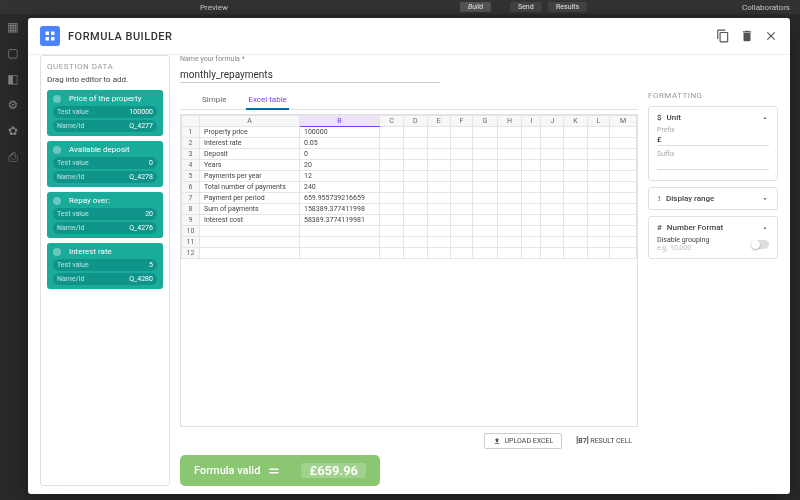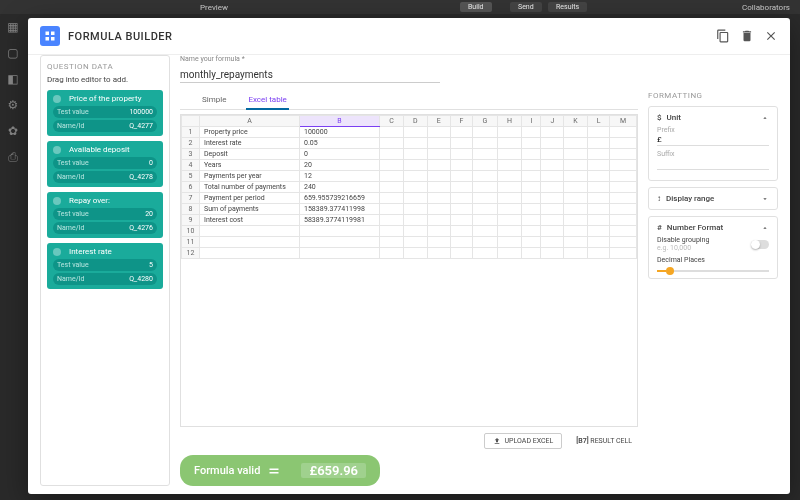--- a/index.html
+++ b/index.html
@@ -34,21 +34,21 @@
 .sheet-wrap { flex: 1; overflow: auto; border: 1px solid #e0e0e0; font-size: 7px; }
 table.sheet { border-collapse: collapse; width: 100%; }
 .sheet th, .sheet td { border: 1px solid #e5e5e5; padding: 1px 4px; text-align: left; white-space: nowrap; height: 11px; color: #444; }
 .sheet th { background: #f7f7f7; text-align: center; font-weight: 400; color: #666; }
 .sheet .rowhead { background: #f7f7f7; text-align: center; color: #666; width: 18px; }
 .sheet th.col-b { background: #ede4fc; color: #7b3ff2; border-bottom: 1px solid #7b3ff2; }
 .center-actions { display: flex; justify-content: flex-end; gap: 8px; margin-top: 6px; align-items: center; }
 .upload-btn { border: 1px solid #ccc; background: #fff; font-size: 7px; padding: 3px 8px; border-radius: 2px; display: flex; gap: 4px; align-items: center; cursor: pointer; color: #444; }
 .result-cell-btn { font-size: 7px; padding: 3px 6px; color: #444; }
 .result-cell-btn b { font-weight: 600; }
-.formula-valid { background: #8bc672; color: #fff; display: flex; align-items: center; justify-content: space-between; padding: 8px 14px; border-radius: 13px; margin-top: 6px; float: right; width: 200px; }
+.formula-valid { background: #8bc672; color: #fff; display: flex; align-items: center; justify-content: space-between; padding: 8px 14px; border-radius: 5px; margin-top: 6px; float: right; width: 200px; }
 .formula-valid-left { display: flex; align-items: center; gap: 6px; font-size: 11px; font-weight: 500; }
 .formula-valid-right { font-size: 13px; font-weight: 600; background: #a0d18e; padding: 0 8px; border-radius: 2px; }
 .right-panel { width: 130px; display: flex; flex-direction: column; gap: 6px; }
 .formatting-title { font-size: 8px; color: #999; letter-spacing: 0.5px; margin-top: 36px; }
 .fmt-card { border: 1px solid #e0e0e0; border-radius: 3px; padding: 6px 8px; font-size: 8px; color: #444; }
 .fmt-head { display: flex; align-items: center; justify-content: space-between; margin-bottom: 4px; }
 .fmt-head-left { display: flex; align-items: center; gap: 5px; font-weight: 500; }
 .fmt-field-label { font-size: 7px; color: #aaa; }
 .fmt-field-input { border: none; border-bottom: 1px solid #ddd; font-size: 8px; width: 100%; padding: 1px 0; outline: none; margin-bottom: 4px; }
 .fmt-row { display: flex; justify-content: space-between; align-items: center; font-size: 7px; margin-top: 4px; }
@@ -65,21 +65,21 @@
 .sidebar-icons div { width: 16px; height: 16px; color: #888; font-size: 12px; text-align: center; }
 </style>
 </head>
 <body>
 
 <div class="backdrop">
   <div class="backdrop-top">
     <div class="left">
       <span>Preview</span>
     </div>
-    <span class="backdrop-tab" style="position:absolute; left:460px;">Build</span>
+    <span class="backdrop-tab" style="position:absolute; left:460px;font-style:italic;">Build</span>
     <span class="backdrop-tab" style="position:absolute; left:510px; background:#444;">Send</span>
     <span class="backdrop-tab" style="position:absolute; left:548px; background:#444;">Results</span>
     <span>Collaborators</span>
   </div>
   <div class="sidebar-icons">
     <div>▦</div>
     <div>▢</div>
     <div>◧</div>
     <div>⚙</div>
     <div>✿</div>
@@ -466,21 +466,17 @@
               <path d="M7 14l5-5 5 5z"></path>
             </svg>
         </div>
         <div class="fmt-row">
           <div>
             <div>Disable grouping</div>
             <div style="color:#bbb">e.g. 10,000</div>
           </div>
           <div class="toggle"></div>
         </div>
-        <div class="fmt-row" style="display:block">
-          <div>Decimal Places</div>
-          <div class="slider"></div>
-        </div>
       </div>
     </div>
   </div>
 
 </div>
 
 </body></html>

